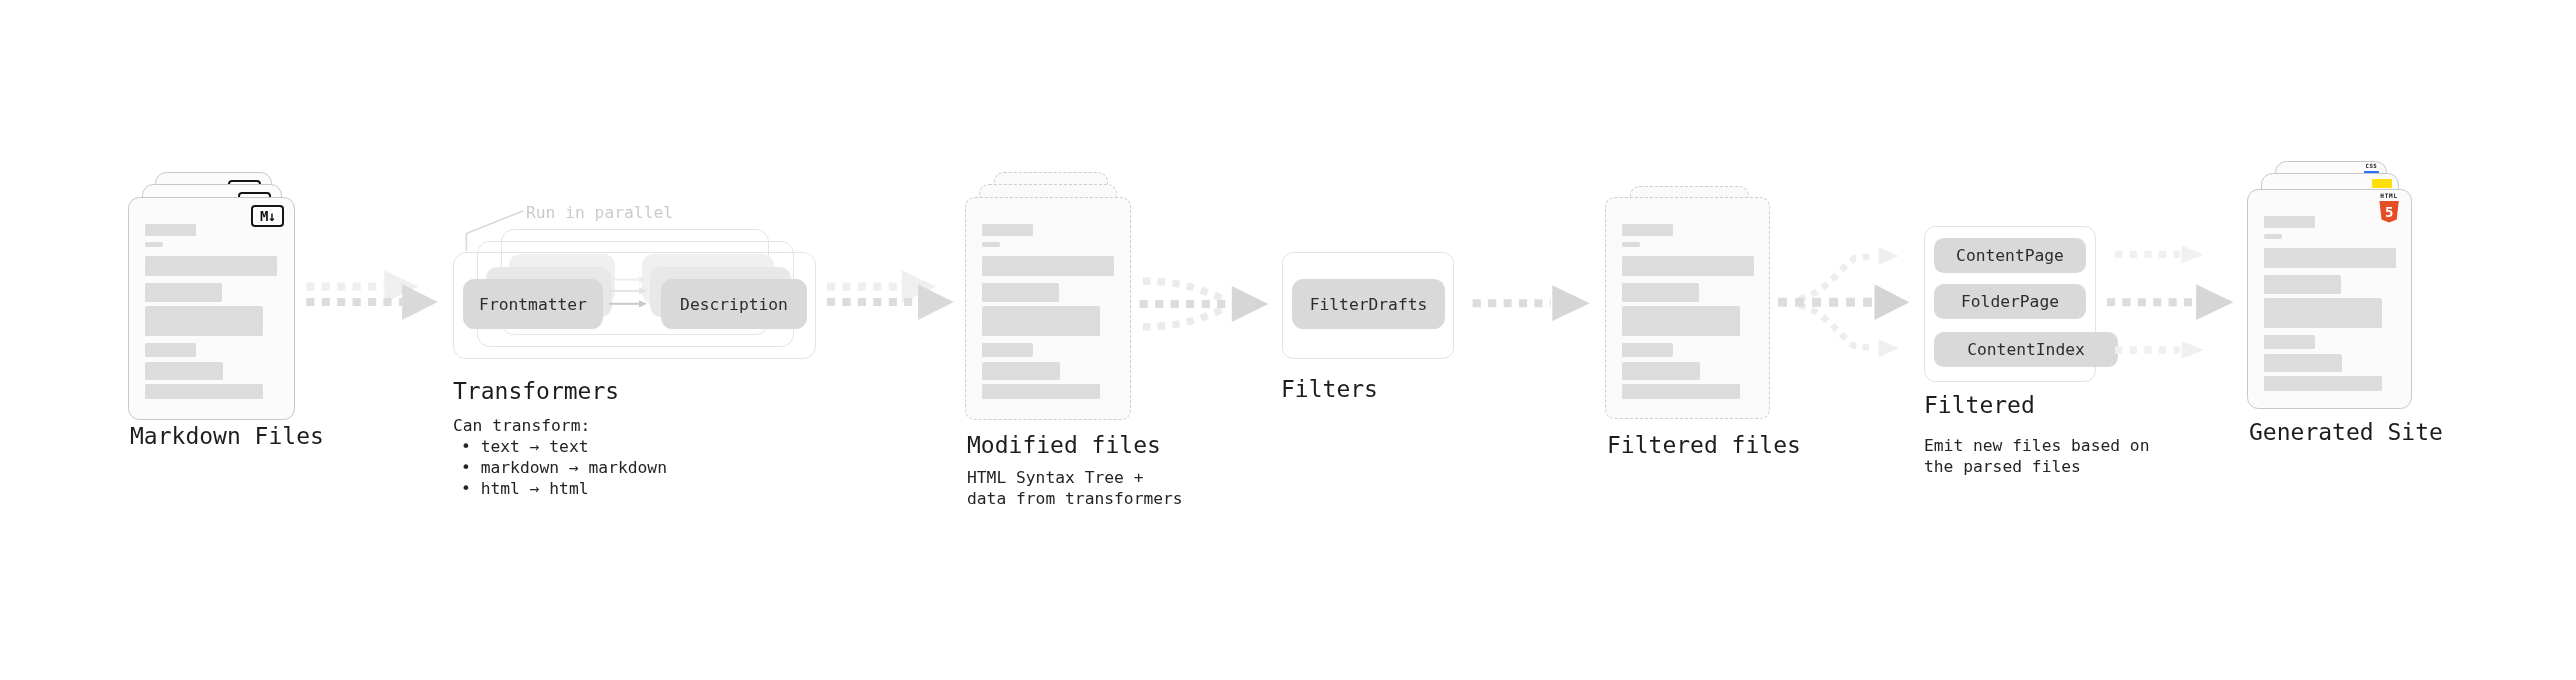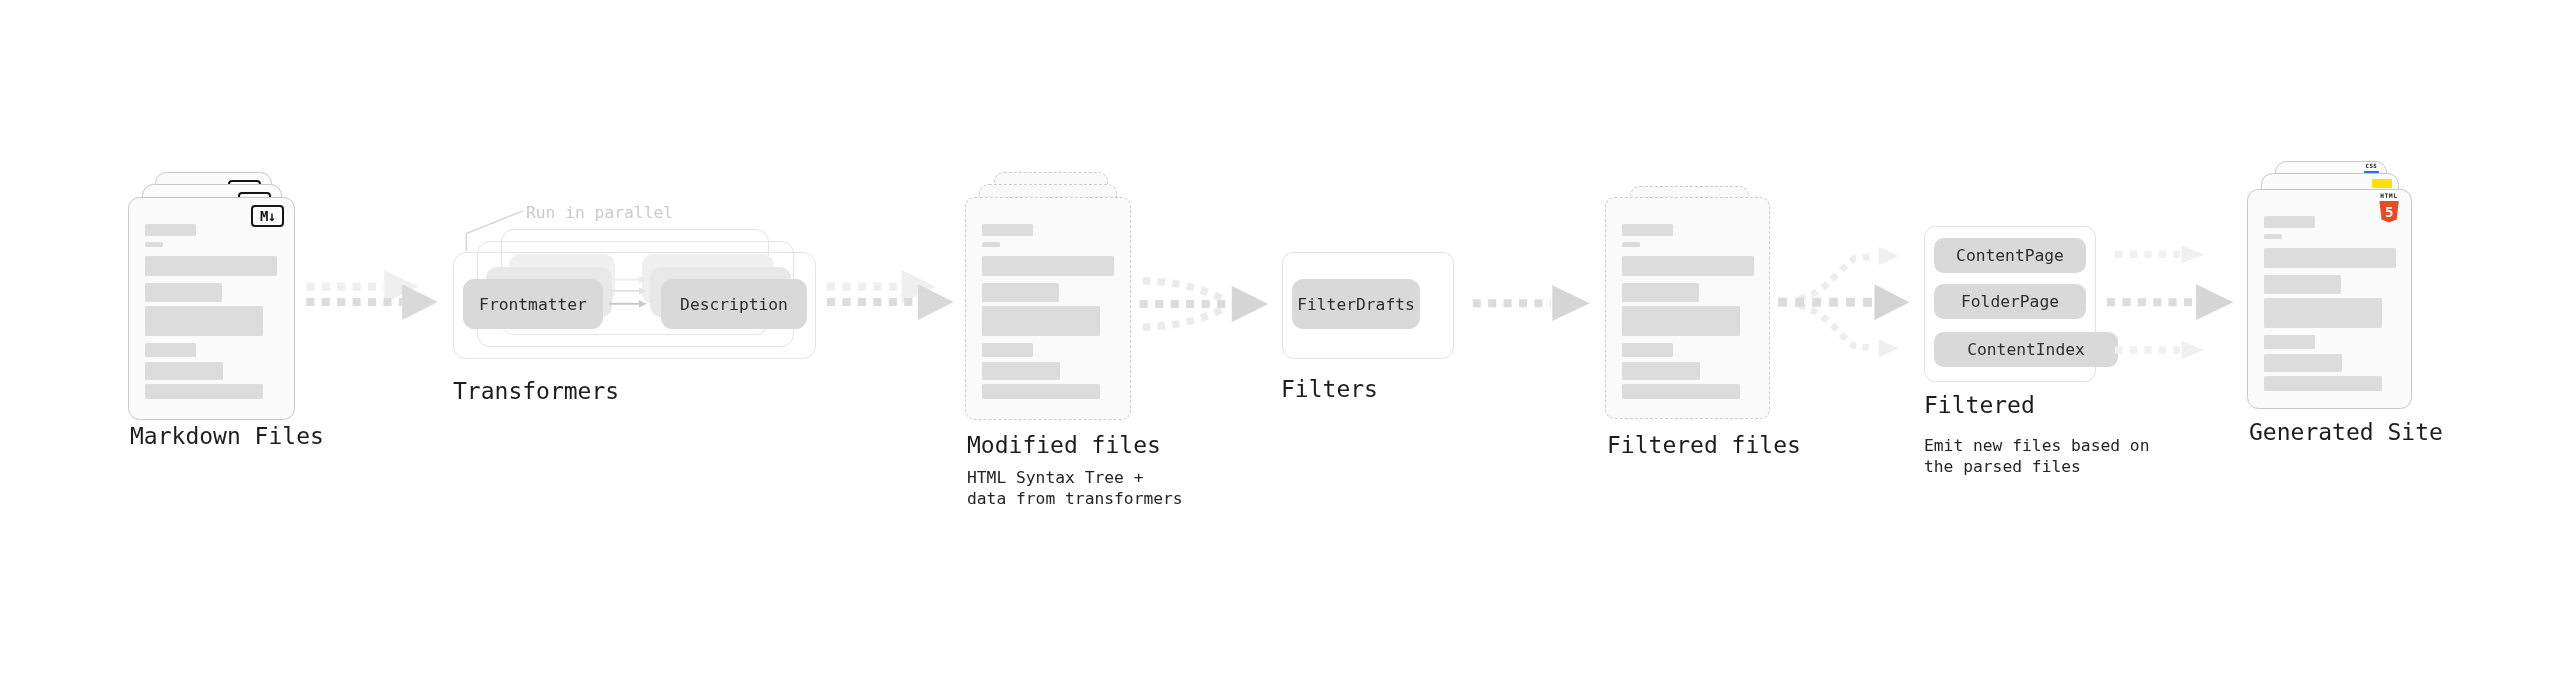--- a/index.html
+++ b/index.html
@@ -100,20 +100,26 @@
       <line x1="0" y1="38" x2="37" y2="38" stroke="#c9c9c9" stroke-width="2.5"></line>
       <polygon points="37,33.5 47,38 37,42.5" fill="#c9c9c9"></polygon>
     </svg>
 
     <svg class="arrow-svg" style="left:459px;top:200px;" width="75" height="54" viewBox="0 0 92 66">
       <polyline points="79,13 9,41 9,62" fill="none" stroke="#d9d9d9" stroke-width="2"></polyline>
     </svg>
     <div class="annotation" style="left:526px;top:203px;">Run in parallel</div>
   </div>
   <div class="h" style="left:453px;top:378px;">Transformers</div>
+  <div class="body-text" style="left:453px;top:415px;">
+    <div>Can transform:</div>
+    <div style="padding-left:8.1px;">• text → text</div>
+    <div style="padding-left:8.1px;">• markdown → markdown</div>
+    <div style="padding-left:8.1px;">• html → html</div>
+  </div>
 
   <svg class="arrow-svg" style="left:827px;top:263px;" width="130" height="65" viewBox="0 0 160 80">
     <line x1="0" y1="29" x2="92" y2="29" stroke="#efefef" stroke-width="10" stroke-dasharray="10 9"></line>
     <polygon points="92,9 134,29 92,49" fill="#efefef"></polygon>
     <line x1="0" y1="48" x2="112" y2="48" stroke="#dcdcdc" stroke-width="10" stroke-dasharray="10 9"></line>
     <polygon points="112,26 156,48 112,70" fill="#d9d9d9"></polygon>
   </svg>
 
   <div>
     <div class="file-dashed" style="left:994px;top:172px;width:114px;height:219px;"></div>
@@ -138,21 +144,21 @@
   </div>
 
   <svg class="arrow-svg" style="left:1138px;top:273px;" width="137" height="62" viewBox="0 0 168 76">
     <path d="M6,10 C60,10 85,24 108,33" fill="none" stroke="#ebebeb" stroke-width="9" stroke-dasharray="9 9"></path>
     <path d="M6,66 C60,66 85,52 108,43" fill="none" stroke="#ebebeb" stroke-width="9" stroke-dasharray="9 9"></path>
     <line x1="2" y1="38" x2="112" y2="38" stroke="#dcdcdc" stroke-width="10" stroke-dasharray="10 9"></line>
     <polygon points="115,16 160,38 115,60" fill="#d6d6d6"></polygon>
   </svg>
 
   <div class="wbox" style="left:1282px;top:252px;width:172px;height:107px;"></div>
-  <div class="pill" style="left:1292px;top:279px;width:128px;height:50px;">FilterDrafts</div>
+  <div class="pill" style="left:1292px;top:279px;width:153px;height:50px;">FilterDrafts</div>
   <div class="h" style="left:1281px;top:376px;">Filters</div>
 
   <svg class="arrow-svg" style="left:1471px;top:265px;" width="122" height="65" viewBox="0 0 150 80">
     <line x1="2" y1="47" x2="98" y2="47" stroke="#dcdcdc" stroke-width="10" stroke-dasharray="10 9"></line>
     <polygon points="100,25 146,47 100,69" fill="#d6d6d6"></polygon>
   </svg>
 
   <div>
     <div class="file-dashed" style="left:1630px;top:186px;width:119px;height:218px;"></div>
     <div class="file-dashed" style="left:1605px;top:197px;width:165px;height:222px;">

